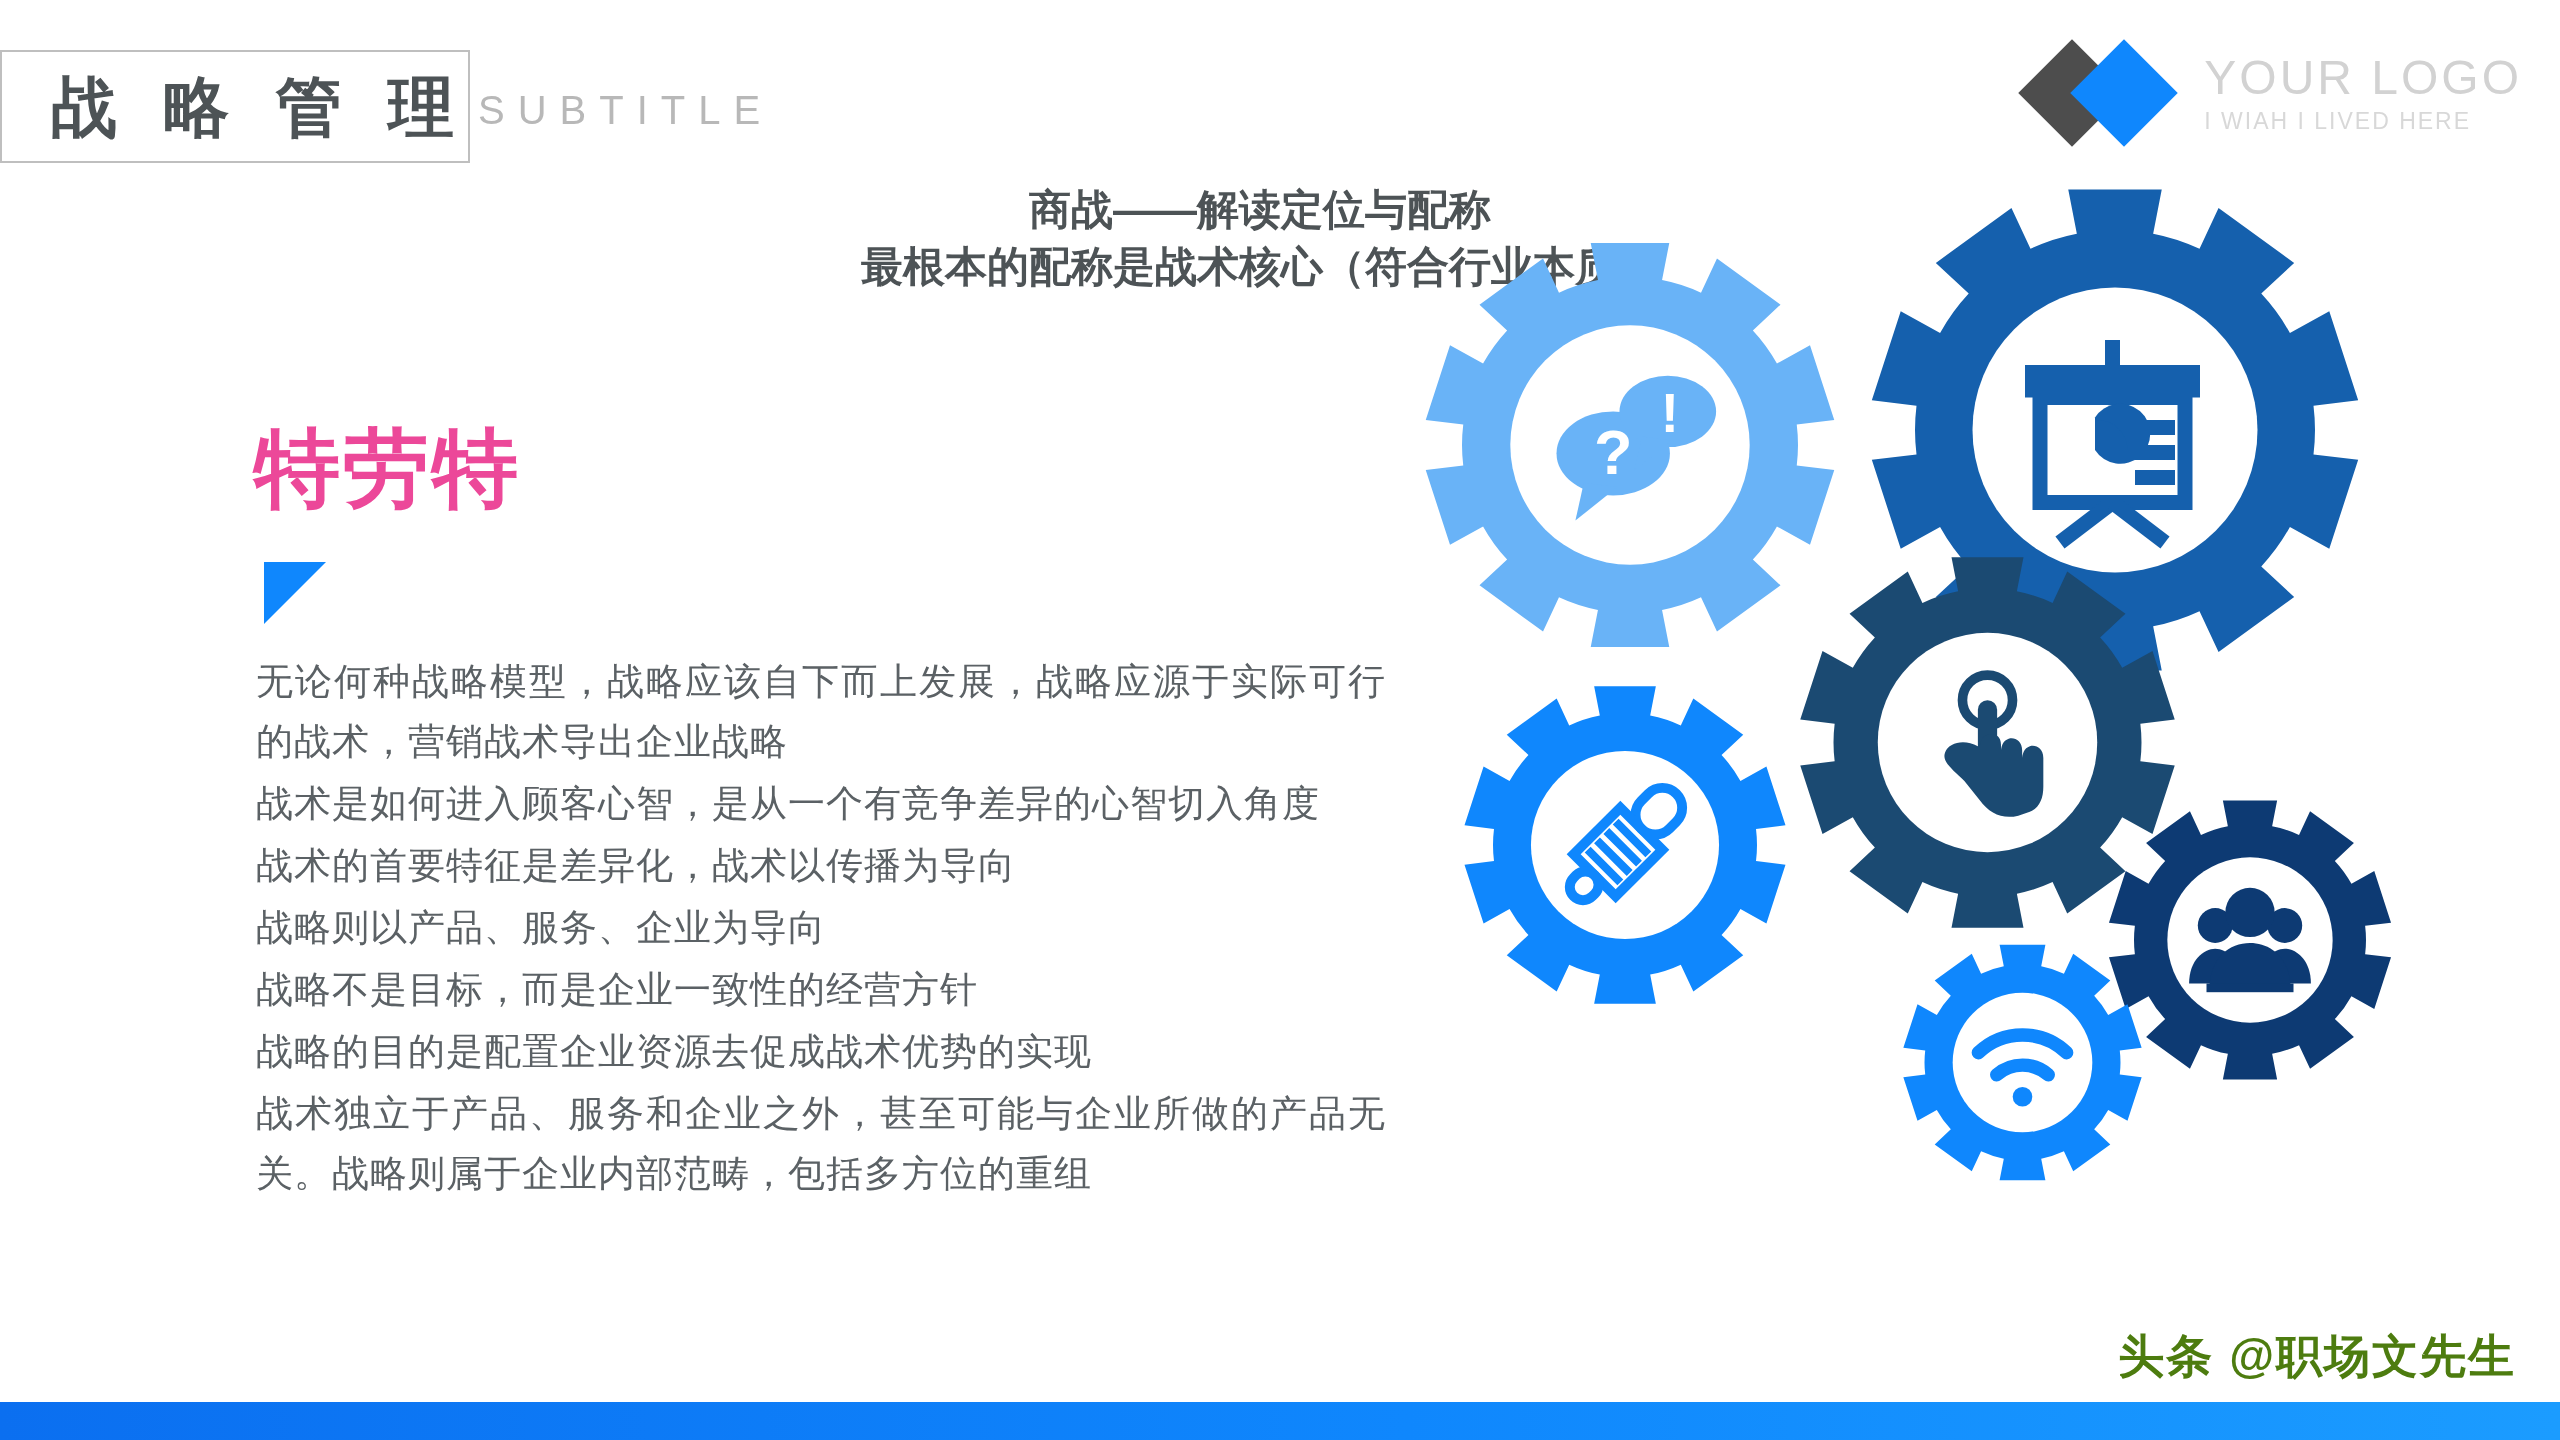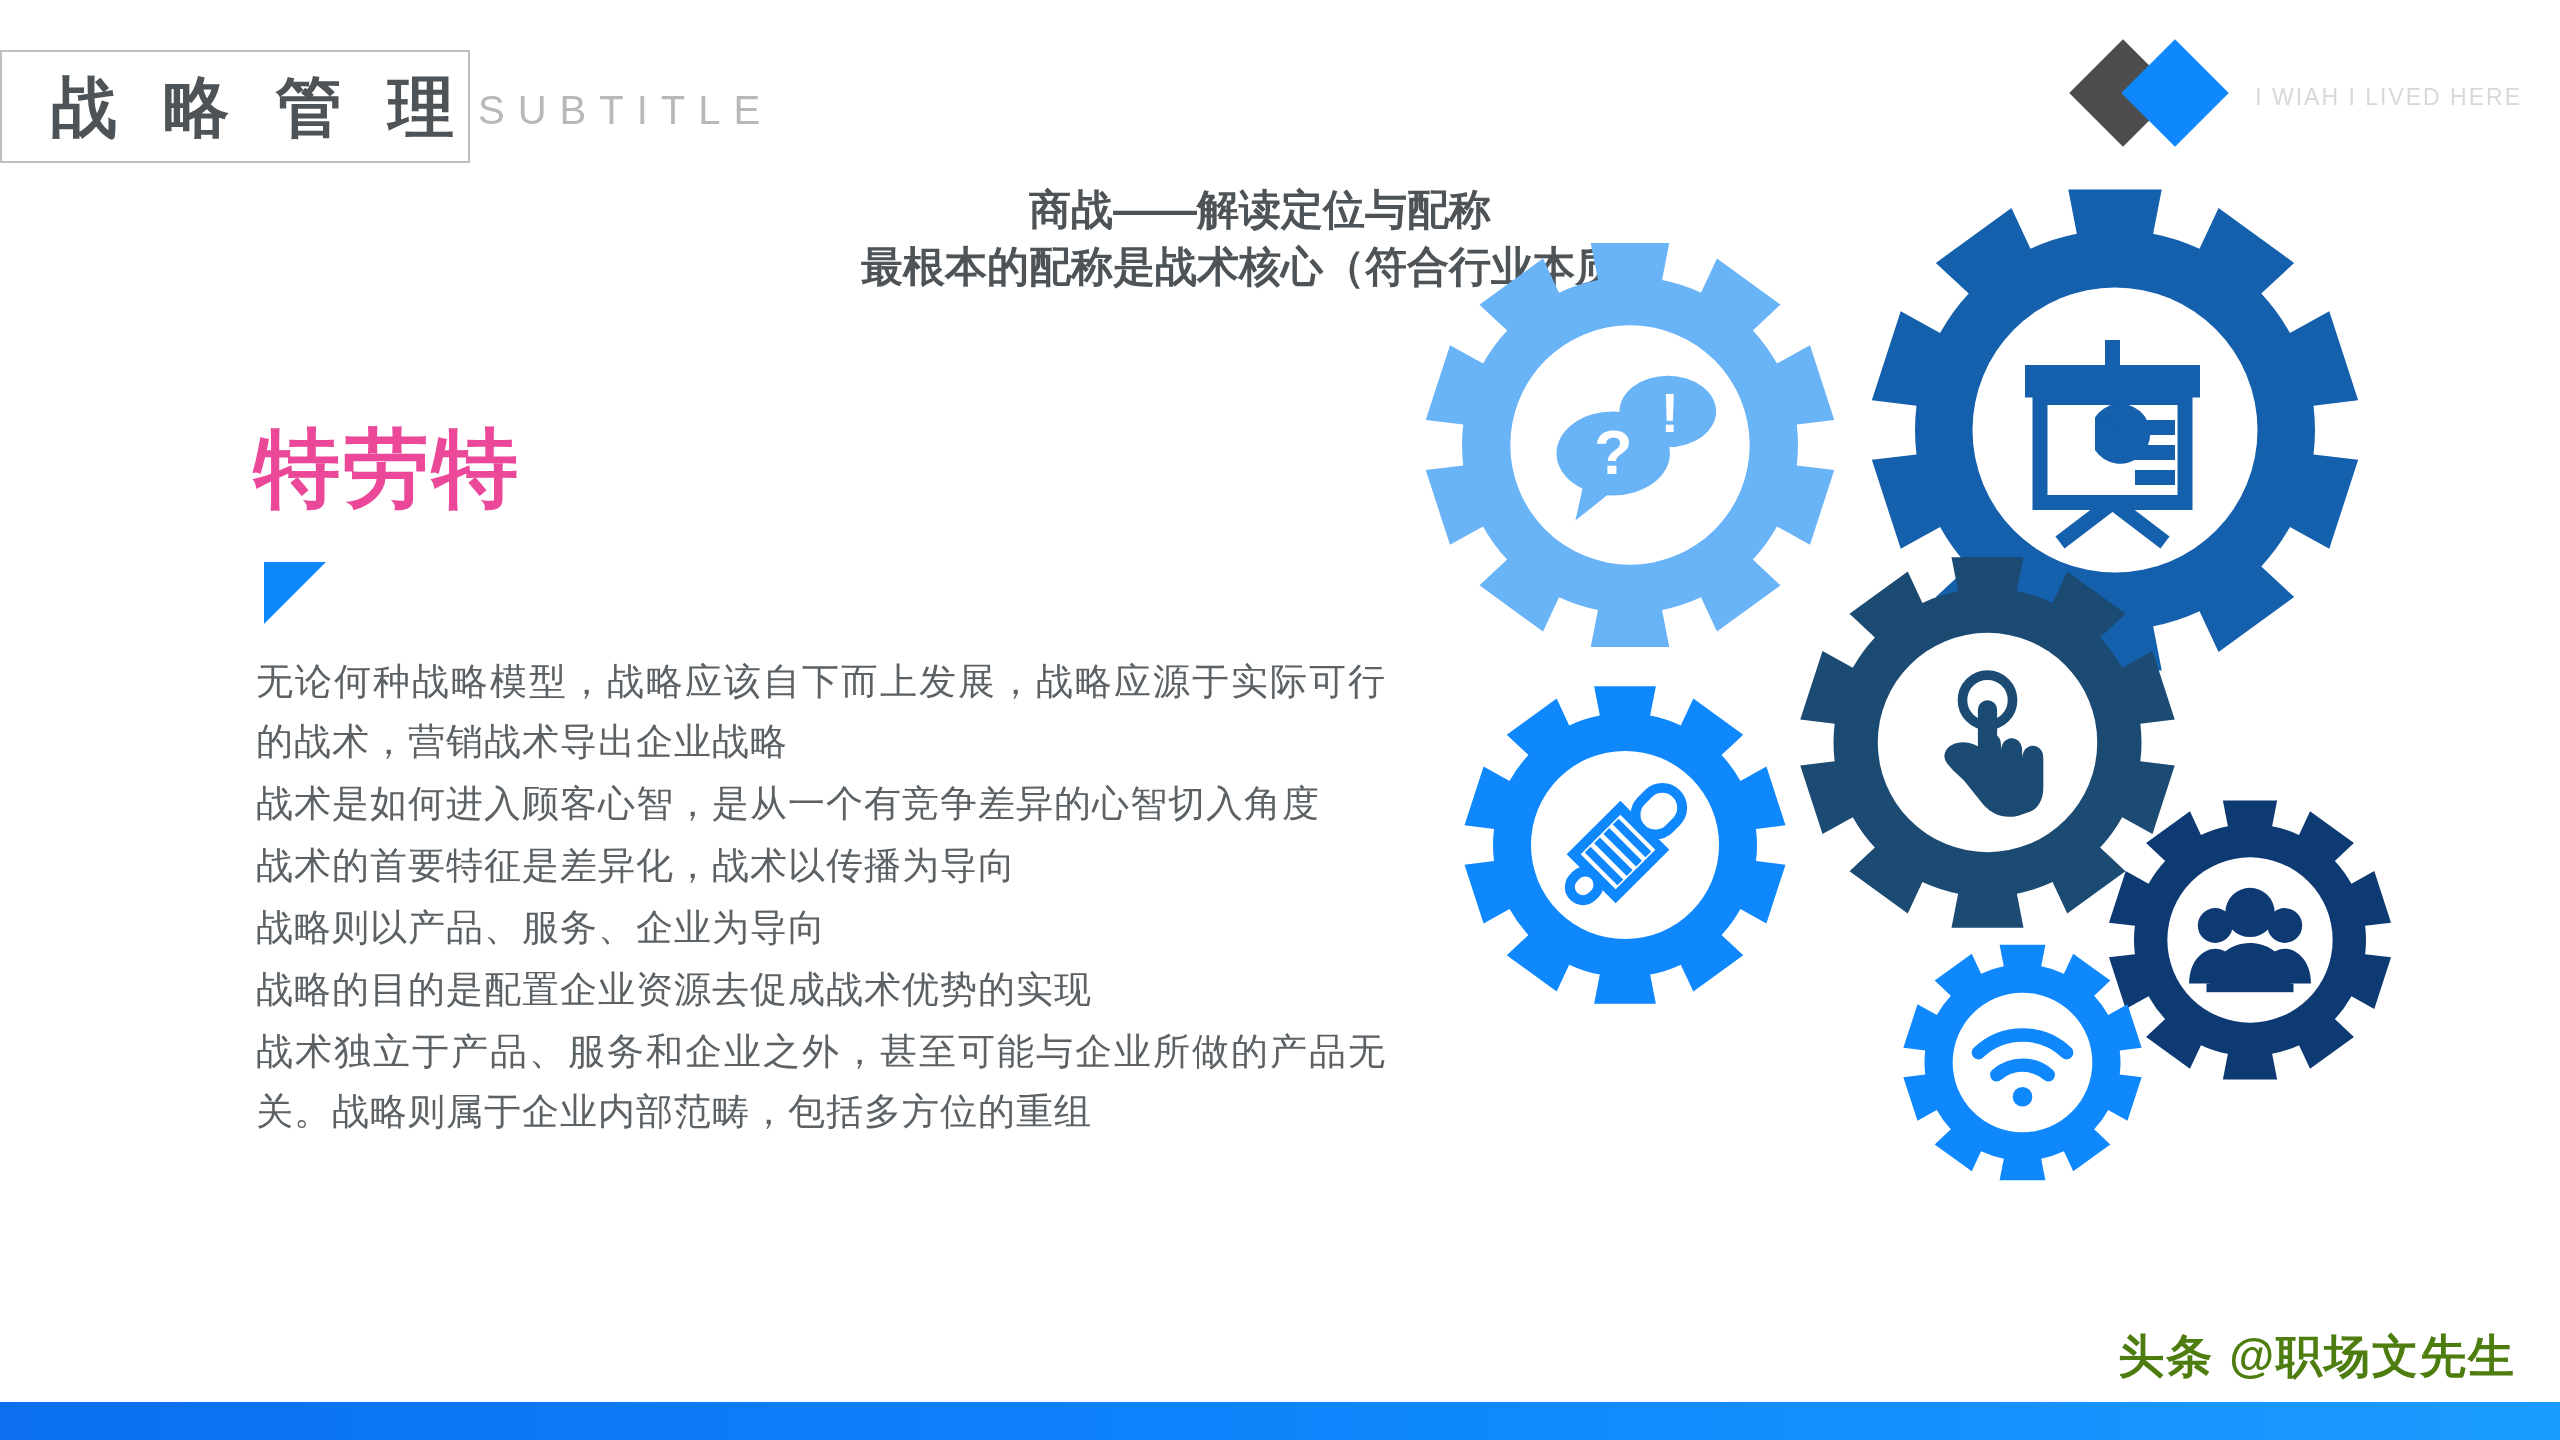--- a/index.html
+++ b/index.html
@@ -197,36 +197,38 @@
     <span class="header-title">战 略 管 理</span>
   </div>
   <div class="header-subtitle">SUBTITLE</div>
 
   <div class="logo-wrap">
     <div class="logo-mark">
       <div class="logo-diamond dark"></div>
       <div class="logo-diamond blue"></div>
     </div>
     <div class="logo-text">
+      <span class="logo-name">YOUR LOGO</span>
       <span class="logo-tagline">I WIAH I LIVED HERE</span>
     </div>
   </div>
 
   <div class="main-heading">
     <span class="line">商战——解读定位与配称</span>
     <span class="line">最根本的配称是战术核心（符合行业本质）</span>
   </div>
 
   <div class="section-title">特劳特</div>
   <div class="accent-triangle"></div>
   <div class="body-text" id="body-text">
       <p>无论何种战略模型，战略应该自下而上发展，战略应源于实际可行的战术，营销战术导出企业战略</p>
       <p>战术是如何进入顾客心智，是从一个有竞争差异的心智切入角度</p>
       <p>战术的首要特征是差异化，战术以传播为导向</p>
       <p>战略则以产品、服务、企业为导向</p>
+      <p>战略不是目标，而是企业一致性的经营方针</p>
       <p>战略的目的是配置企业资源去促成战术优势的实现</p>
       <p>战术独立于产品、服务和企业之外，甚至可能与企业所做的产品无关。战略则属于企业内部范畴，包括多方位的重组</p>
     </div>
 
   <div class="gears" id="gears">
       <div class="gear" style="left: 20px; top: 55px;">
         <svg width="420" height="420" viewBox="0 0 200 200">
           <path d="M84.74,21.47L81.30,3.80L118.70,3.80L115.26,21.47A80,80 0 0 1 133.81,27.50L133.81,27.50L141.42,11.18L171.67,33.16L158.51,45.44A80,80 0 0 1 169.97,61.22L169.97,61.22L185.71,52.49L197.27,88.06L179.40,90.25A80,80 0 0 1 179.40,109.75L179.40,109.75L197.27,111.94L185.71,147.51L169.97,138.78A80,80 0 0 1 158.51,154.56L158.51,154.56L171.67,166.84L141.42,188.82L133.81,172.50A80,80 0 0 1 115.26,178.53L115.26,178.53L118.70,196.20L81.30,196.20L84.74,178.53A80,80 0 0 1 66.19,172.50L66.19,172.50L58.58,188.82L28.33,166.84L41.49,154.56A80,80 0 0 1 30.03,138.78L30.03,138.78L14.29,147.51L2.73,111.94L20.60,109.75A80,80 0 0 1 20.60,90.25L20.60,90.25L2.73,88.06L14.29,52.49L30.03,61.22A80,80 0 0 1 41.49,45.44L41.49,45.44L28.33,33.16L58.58,11.18L66.19,27.50A80,80 0 0 1 84.74,21.47Z" fill="#69b3f7"></path>
           <circle cx="100" cy="100" r="57" fill="#ffffff"></circle>
           <g transform="translate(48,48) scale(1.0)">

